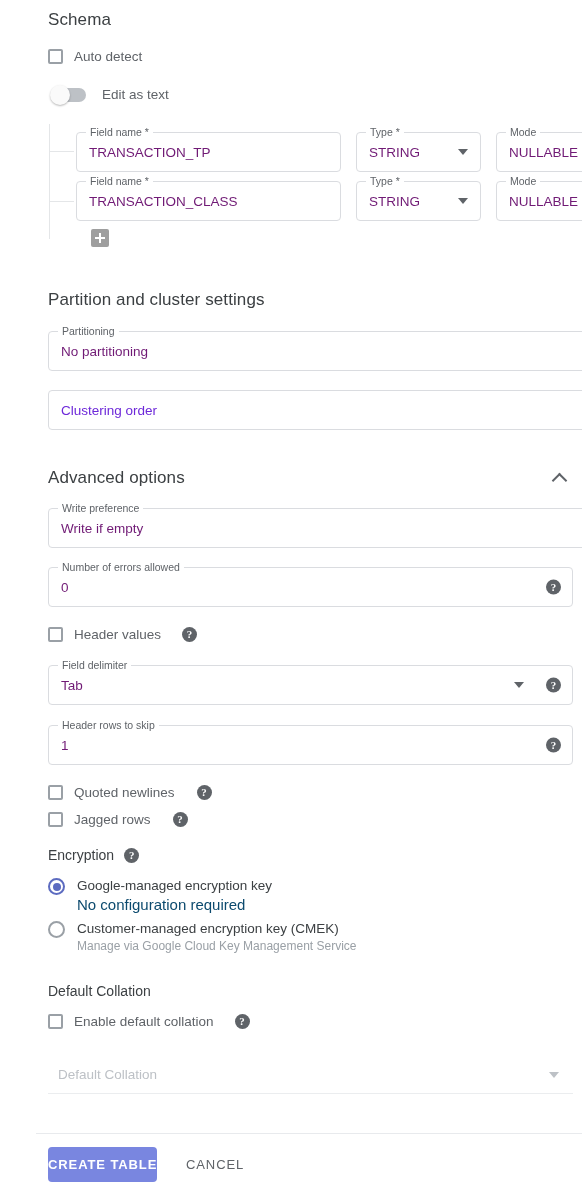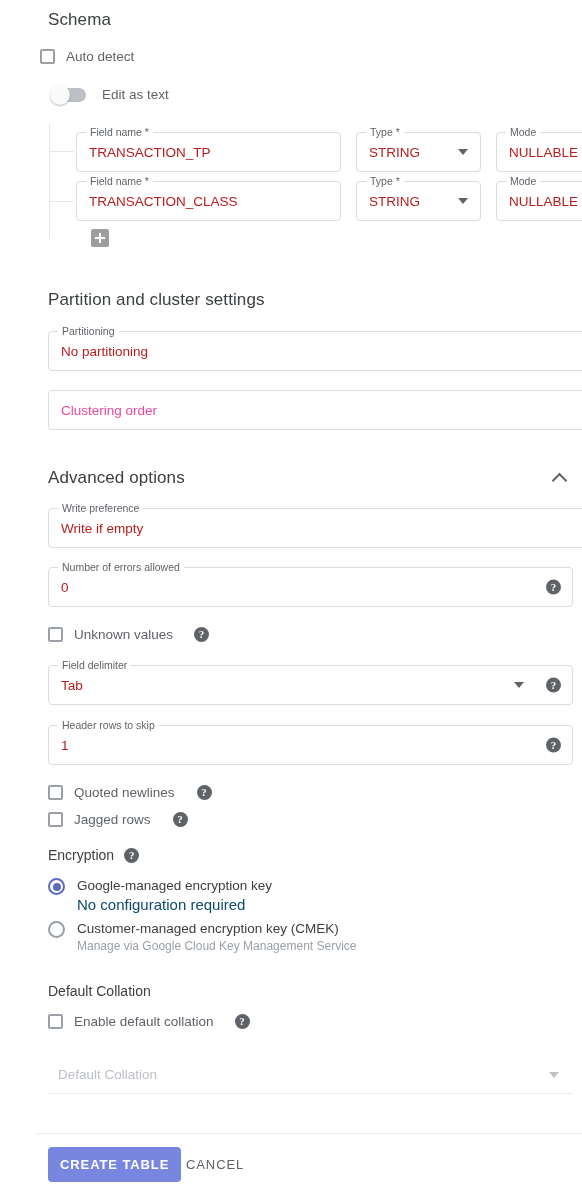--- a/index.html
+++ b/index.html
@@ -105,24 +105,24 @@
     font-size: 10.5px;
     color: #5f6368;
     line-height: 12px;
     white-space: nowrap;
   }
   .of > .val {
     position: absolute;
     left: 12px; top: 50%;
     transform: translateY(-50%);
     font-size: 13.5px;
-    color: #b91c1c;
+    color: #701a75;
     white-space: nowrap;
   }
-  .of > .val.ph { color: #ec4899; }
+  .of > .val.ph { color: #6d28d9; }
   .of .caret {
     position: absolute;
     right: 12px; top: 50%;
     transform: translateY(-50%);
     width: 0; height: 0;
     border-left: 5px solid transparent;
     border-right: 5px solid transparent;
     border-top: 6px solid #5f6368;
   }
   .of .help-in {
@@ -168,21 +168,21 @@
 
   
   .btn-primary {
     background: #7986e0;
     color: #fff;
     border: none;
     border-radius: 4px;
     font-size: 13px;
     font-weight: 700;
     letter-spacing: .9px;
-    padding: 10px 12px;
+    padding: 10px 0;
     font-family: "Liberation Sans", sans-serif;
     cursor: pointer;
   }
   .btn-flat {
     background: transparent;
     border: none;
     color: #5f6368;
     font-size: 13px;
     font-weight: 500;
     letter-spacing: .9px;
@@ -198,21 +198,21 @@
     white-space: nowrap;
   }
 </style>
 </head>
 <body>
 
 <div class="page">
 
   <div style="position:absolute;left:12px;top:10px;" class="h-section">Schema</div>
 
-  <div class="cbox-row" style="position:absolute;left:4px;top:49px;">
+  <div class="cbox-row" style="position:absolute;left:12px;top:49px;">
     <span class="cbox"></span>
     <span class="cbox-label">Auto detect</span>
   </div>
 
   <div style="position:absolute;left:16px;top:87px;display:flex;align-items:center;gap:16px;">
     <span class="toggle">
       <span class="knob"></span>
     </span>
     <span class="cbox-label">Edit as text</span>
   </div>
@@ -274,21 +274,21 @@
   </div>
 
   <div class="of" style="position:absolute;left:12px;top:567px;width:525px;">
     <span class="lgd">Number of errors allowed</span>
     <span class="val">0</span>
     <span class="help help-in">?</span>
   </div>
 
   <div style="position:absolute;left:12px;top:627px;display:flex;align-items:center;gap:11px;">
     <span class="cbox"></span>
-    <span class="cbox-label">Unknown values</span>
+    <span class="cbox-label">Header values</span>
     <span class="help" style="margin-left:10px;">?</span>
   </div>
 
   <div class="of" style="position:absolute;left:12px;top:665px;width:525px;">
     <span class="lgd">Field delimiter</span>
     <span class="val">Tab</span>
     <span class="caret" style="right:48px;"></span>
     <span class="help help-in">?</span>
   </div>
 

